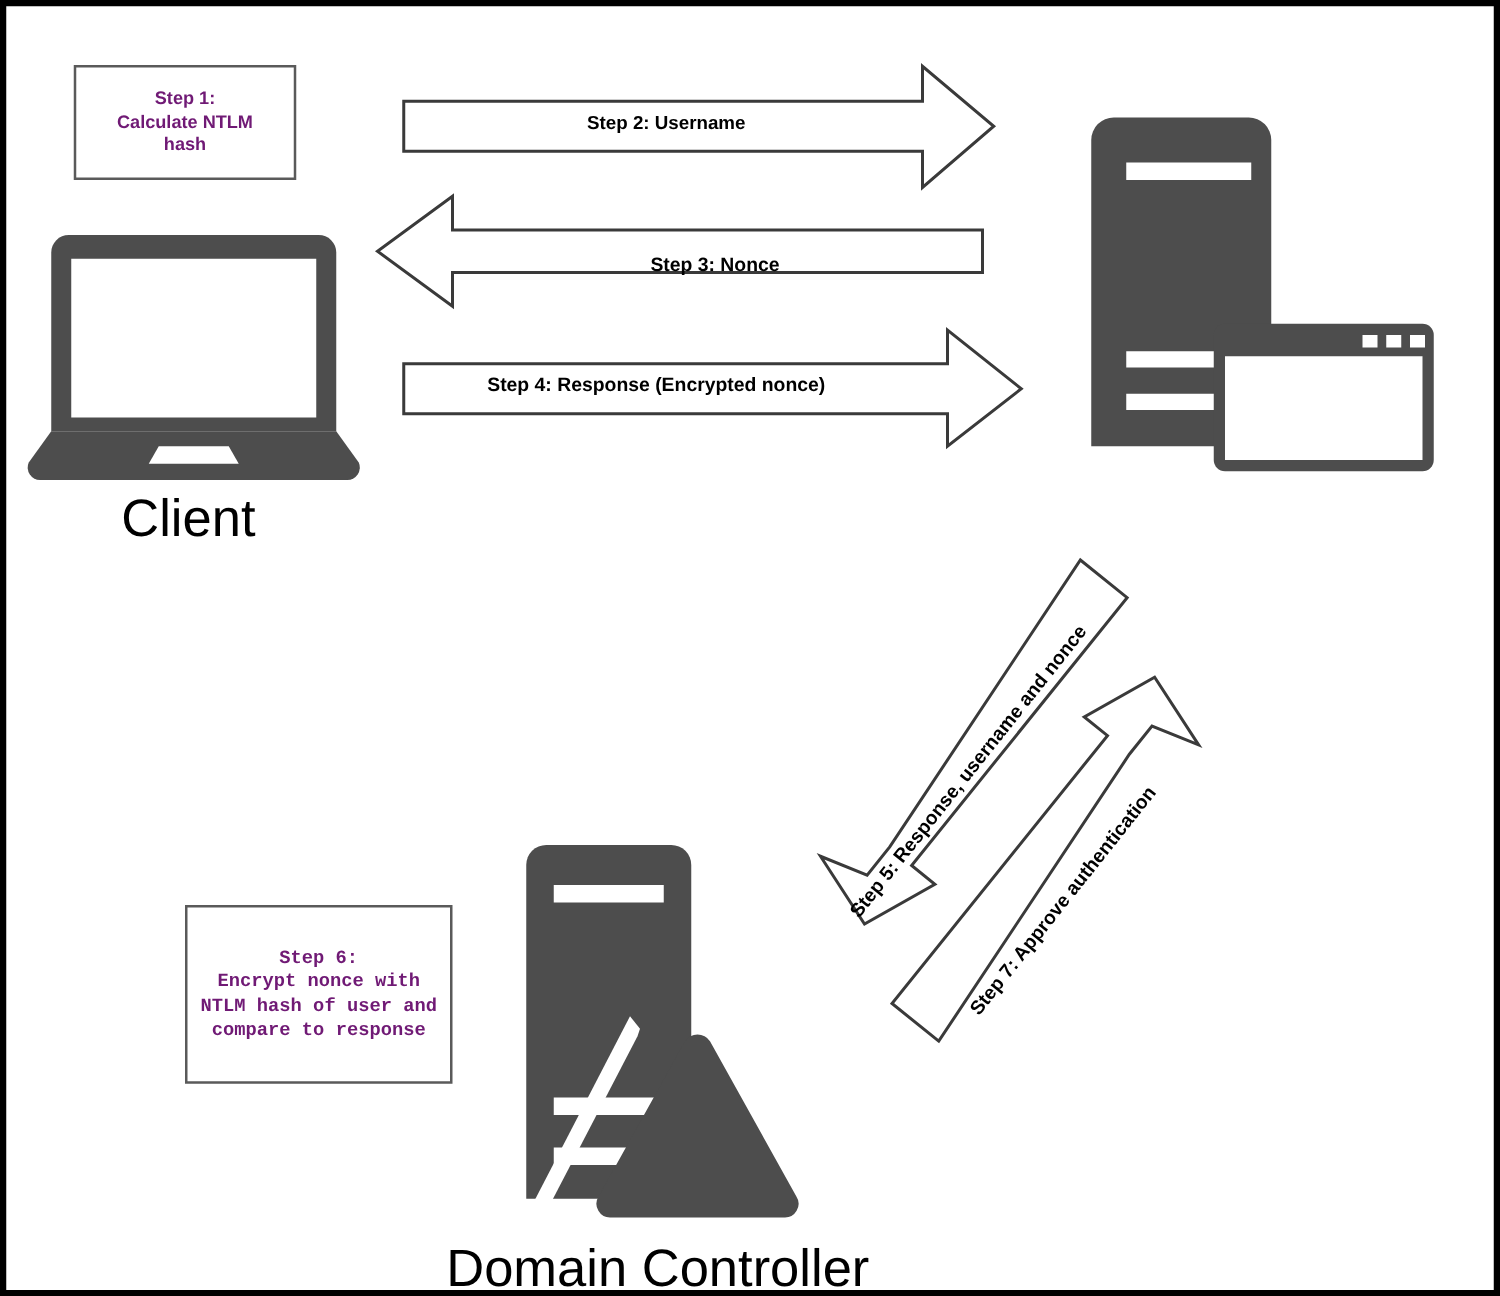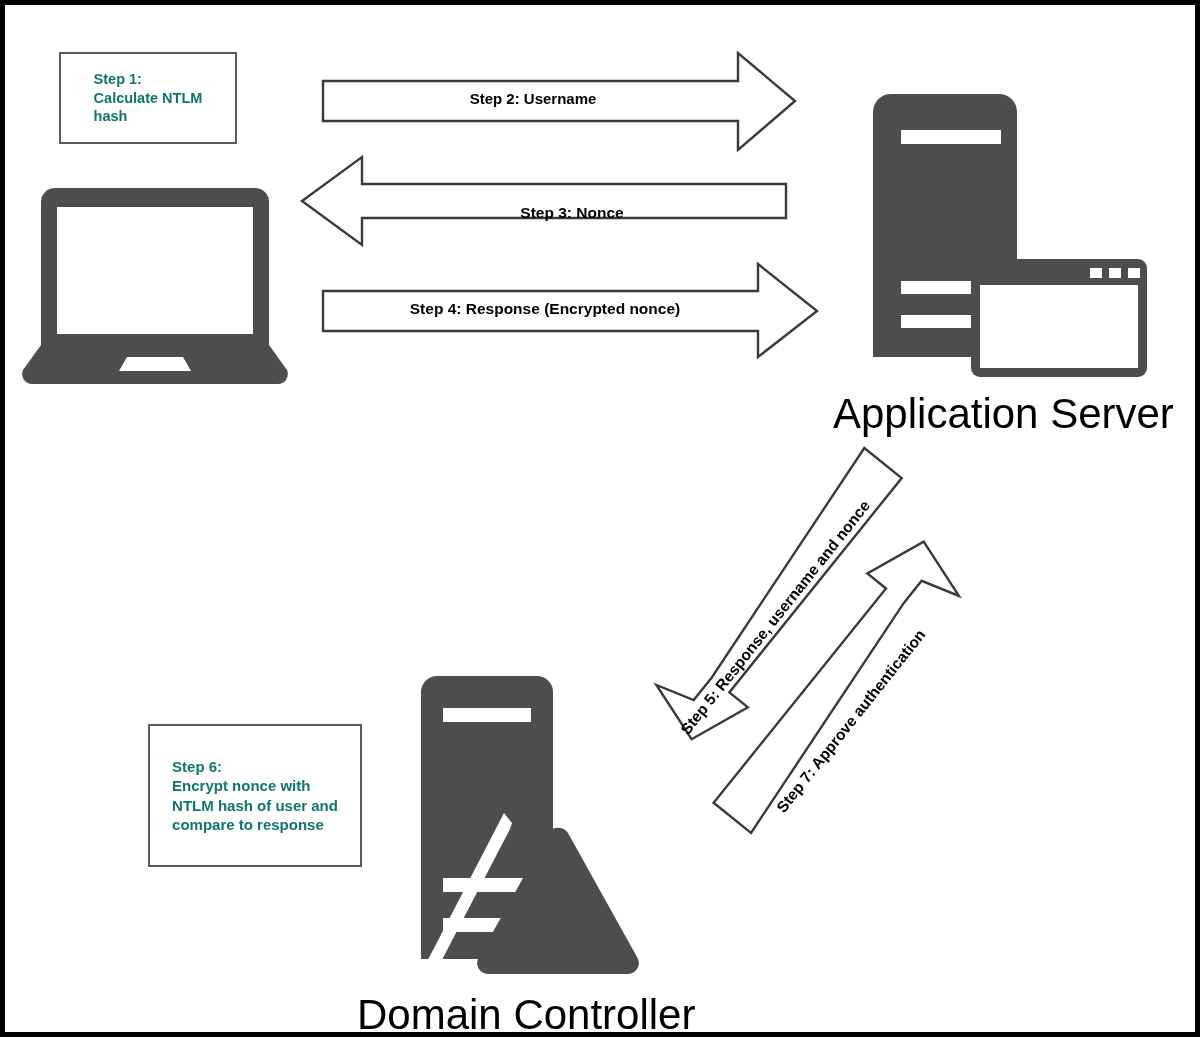--- a/index.html
+++ b/index.html
@@ -29,48 +29,49 @@
 
   
   .note-box {
     position: absolute;
     box-sizing: border-box;
     background: #ffffff;
     border: 2px solid #5a5a5a;
     display: flex;
     align-items: center;
     justify-content: center;
-    text-align: left;
+    text-align: center;
     font-weight: bold;
-    color: #0f766e;
+    color: #701a75;
     line-height: 1.28;
     white-space: pre-line;
   }
   #note-step1 {
     left: 54px; top: 47px;
     width: 178px; height: 92px;
     font-size: 14.5px;
   }
   #note-step6 {
     left: 143px; top: 719px;
     width: 214px; height: 143px;
     font-size: 15px;
+    font-family: Liberation Mono, monospace;
   }
 
   
   .arrow-label {
     position: absolute;
     font-weight: bold;
     color: #000000;
     white-space: nowrap;
     text-align: center;
   }
   #label-step2 { left: 318px; top: 85px; width: 420px; font-size: 15px; }
   #label-step3 { left: 357px; top: 199px; width: 420px; font-size: 15.5px; }
-  #label-step4 { left: 330px; top: 295px; width: 420px; font-size: 15.5px; }
+  #label-step4 { left: 310px; top: 295px; width: 420px; font-size: 15.5px; }
   #label-step5 {
     left: 0; top: 0;
     font-size: 15.5px;
     transform-origin: 0 0;
     transform: translate(672px, 722px) rotate(-51.5deg);
   }
   #label-step7 {
     left: 0; top: 0;
     font-size: 15.5px;
     transform-origin: 0 0;
@@ -160,18 +161,18 @@
   <div class="arrow-label" id="label-step2">Step 2: Username</div>
 
   <div class="arrow-label" id="label-step3">Step 3: Nonce</div>
 
   <div class="arrow-label" id="label-step4">Step 4: Response (Encrypted nonce)</div>
 
   <div class="arrow-label" id="label-step5">Step 5: Response, username and nonce</div>
 
   <div class="arrow-label" id="label-step7">Step 7: Approve authentication</div>
 
+  <div class="node-caption" id="caption-client">Client</div>
 
-  <div class="node-caption" id="caption-appserver">Application Server</div>
 
   <div class="node-caption" id="caption-dc">Domain Controller</div>
 
 </div>
 
 </body></html>

